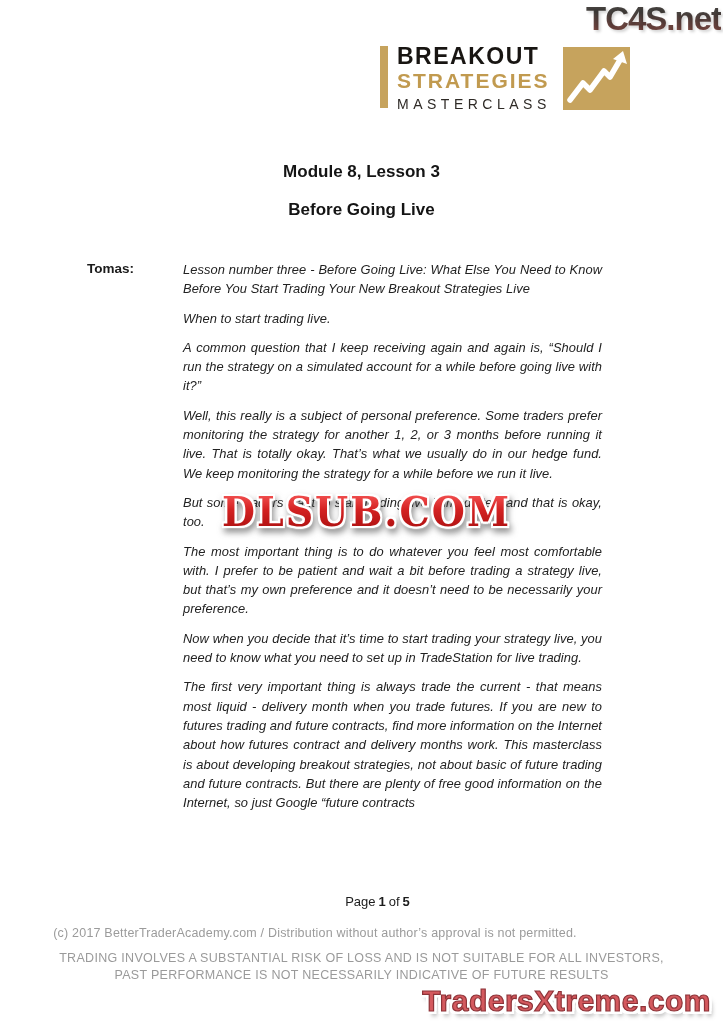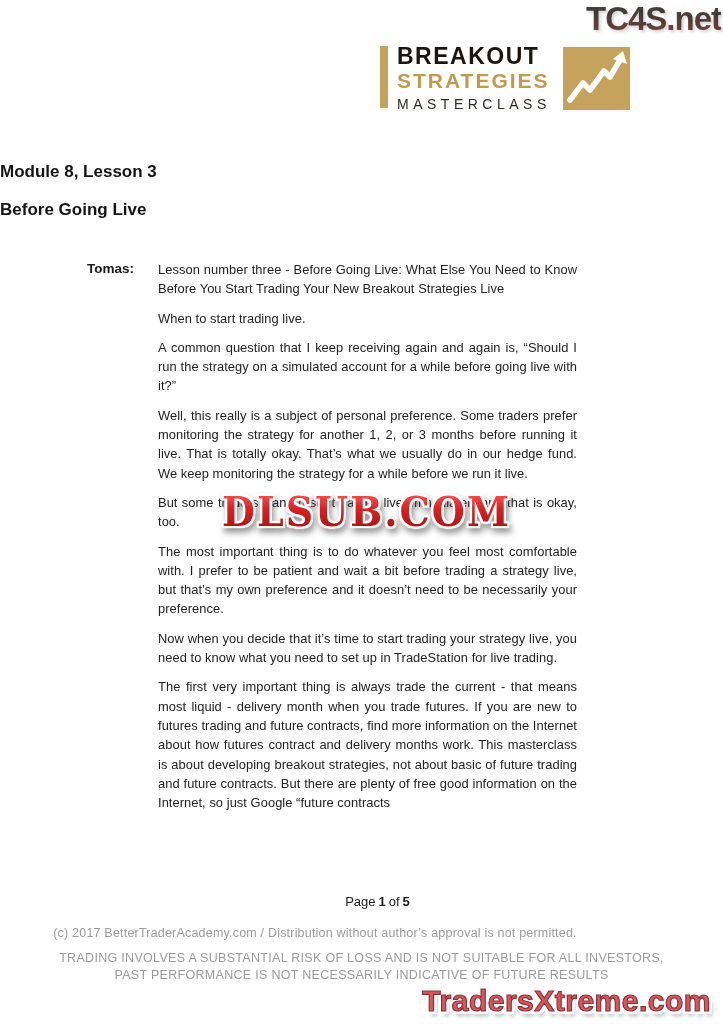--- a/index.html
+++ b/index.html
@@ -27,28 +27,28 @@
   
   .logo { position:absolute; left:380px; top:44px; display:flex; align-items:stretch; }
   .logo-bar { width:8px; background:#c6a35d; margin-right:9px; height:62px; margin-top:2px; }
   .logo-text { display:flex; flex-direction:column; }
   .logo-l1 { font-size:23px; font-weight:bold; color:#181512; letter-spacing:1.5px; line-height:25px; }
   .logo-l2 { font-size:21px; font-weight:bold; color:#c19a4f; letter-spacing:2px; line-height:24px; }
   .logo-l3 { font-size:14px; color:#2e2a26; letter-spacing:4.5px; line-height:19px; margin-top:2px; }
   .logo-mark { margin-left:12px; margin-top:3px; }
 
   
-  .titles { position:absolute; top:162px; left:0; width:723px; text-align:left; }
+  .titles { position:absolute; top:162px; left:0; width:723px; text-align:center; }
   .title-line { font-size:17px; font-weight:bold; color:#141414; }
   .title-line + .title-line { margin-top:18px; }
 
   
   .transcript { position:absolute; left:87px; top:260px; width:551px; }
   .speaker { position:absolute; left:0; top:1px; font-size:13.5px; font-weight:bold; color:#1b1b1b; }
-  .paras { margin-left:71px; width:419px; }
+  .paras { margin-left:96px; width:419px;font-style:italic; }
   .paras p {
     font-size:12.9px; line-height:19.3px; text-align:justify;
     color:#222222; margin-bottom:10px; letter-spacing:0.05px;
   }
 
   
   .dlsub {
     position:absolute; left:222px; top:489px;
     font-family:"DejaVu Serif","Liberation Serif",serif;
     font-weight:bold; font-size:38px; letter-spacing:2px; line-height:46px;

